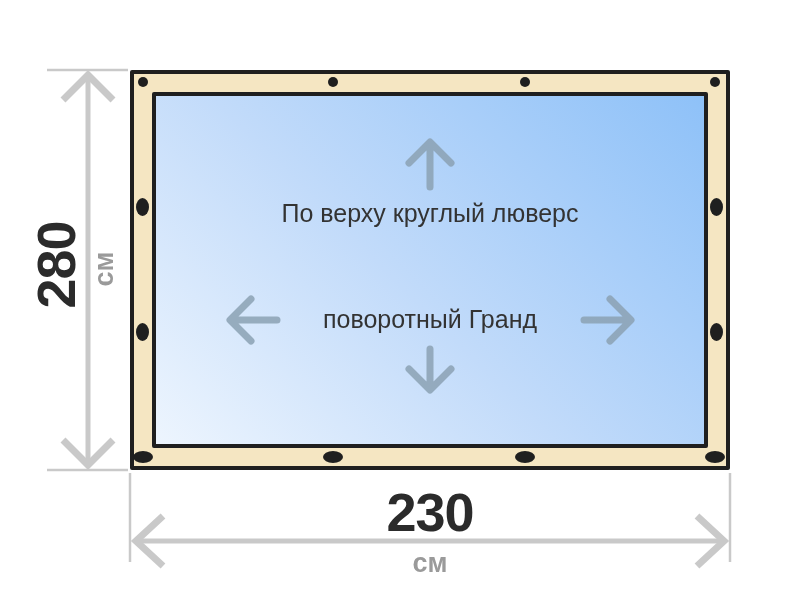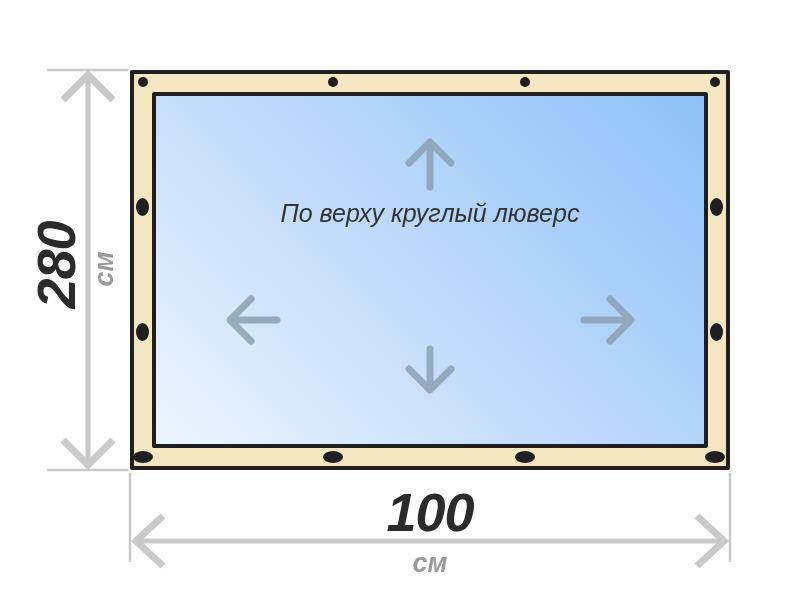--- a/index.html
+++ b/index.html
@@ -15,21 +15,20 @@
     --dimension-unit-text:#9a9a9a;
     --note-text:#333333;
   }
   html,body{margin:0;padding:0;}
   body{font-family:"Liberation Sans", sans-serif; background:#ffffff;}
   .stage{
     position:relative;
     width:800px;height:600px;
     background:#ffffff;
     overflow:hidden;
-    font-style:italic;
   }
   
   .frame{
     position:absolute;
     left:130px;top:70px;
     width:600px;height:400px;
     box-sizing:border-box;
     background:var(--frame-fill);
     border:4px solid var(--frame-border);
     border-radius:2px;
@@ -112,21 +111,21 @@
     <path class="head" d="M163,516 L136,541 L163,566"></path>
     <path class="head" d="M697,516 L724,541 L697,566"></path>
 
     <path class="dir" d="M430,187 L430,148 M409,163 L430,142 L451,163"></path>
     <path class="dir" d="M430,349 L430,384 M409,369 L430,390 L451,369"></path>
     <path class="dir" d="M277,320 L236,320 M251,299 L230,320 L251,341"></path>
     <path class="dir" d="M584,320 L625,320 M610,299 L631,320 L610,341"></path>
   </svg>
 
   <div class="txt note" style="left:430px;top:213px;">По верху круглый люверс</div>
-  <div class="txt note" style="left:430px;top:304px;"><br></div>
+  <div class="txt note" style="left:430px;top:304px;"><br><span>поворотный Гранд</span></div>
 
   <div class="txt vert dim-value" style="left:56px;top:265px;">280</div>
   <div class="txt vert dim-unit" style="left:104px;top:269px;">см</div>
 
-  <div class="txt dim-value" style="left:430px;top:512px;">100</div>
+  <div class="txt dim-value" style="left:430px;top:512px;">230</div>
   <div class="txt dim-unit" style="left:430px;top:563px;">см</div>
 
 </div>
 
 </body></html>

